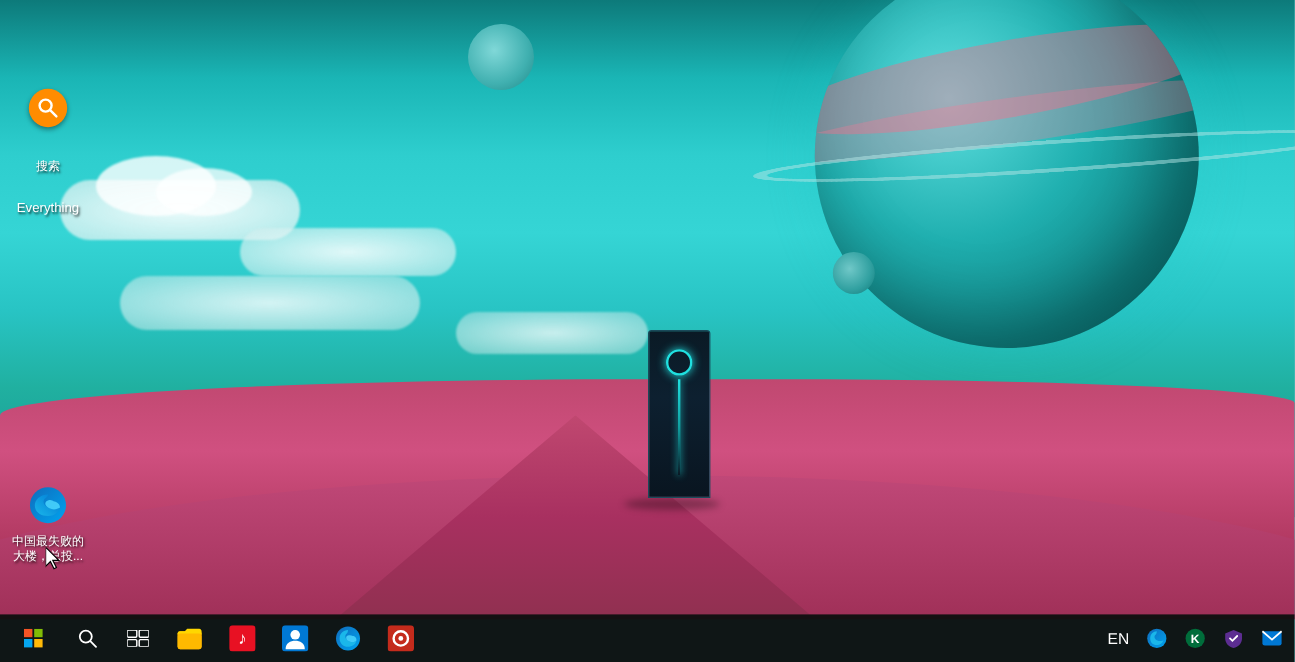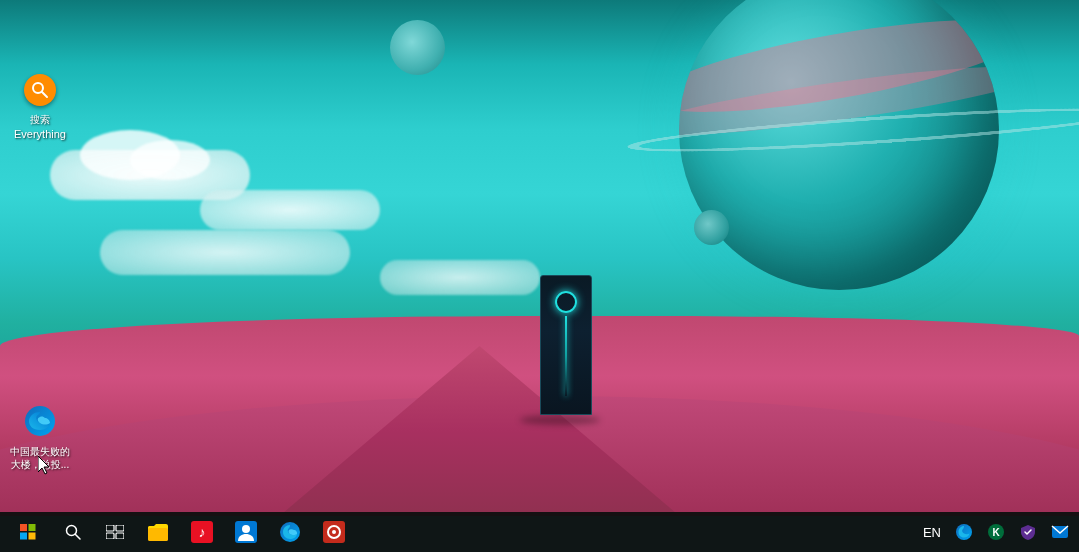--- a/index.html
+++ b/index.html
@@ -247,20 +247,21 @@
       padding: 1px 3px;
       text-shadow: 1px 1px 2px rgba(0,0,0,0.8);
       line-height: 1.2;
       word-break: break-word;
     }
 
     
     .everything-icon {
       top: 70px;
       left: 5px;
+      gap: 20px;
     }
 
     
     .calendar-icon-pos {
       top: 0px;
       left: 5px;
     }
 
     
     .edge-desktop-icon {

